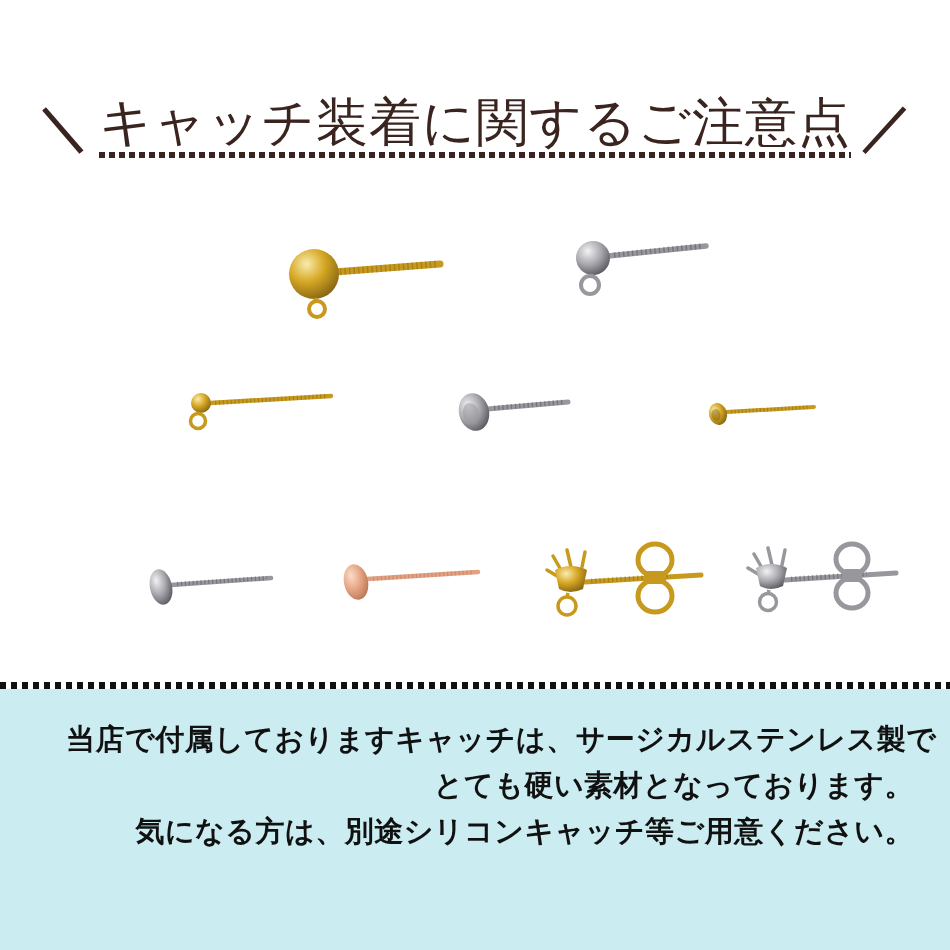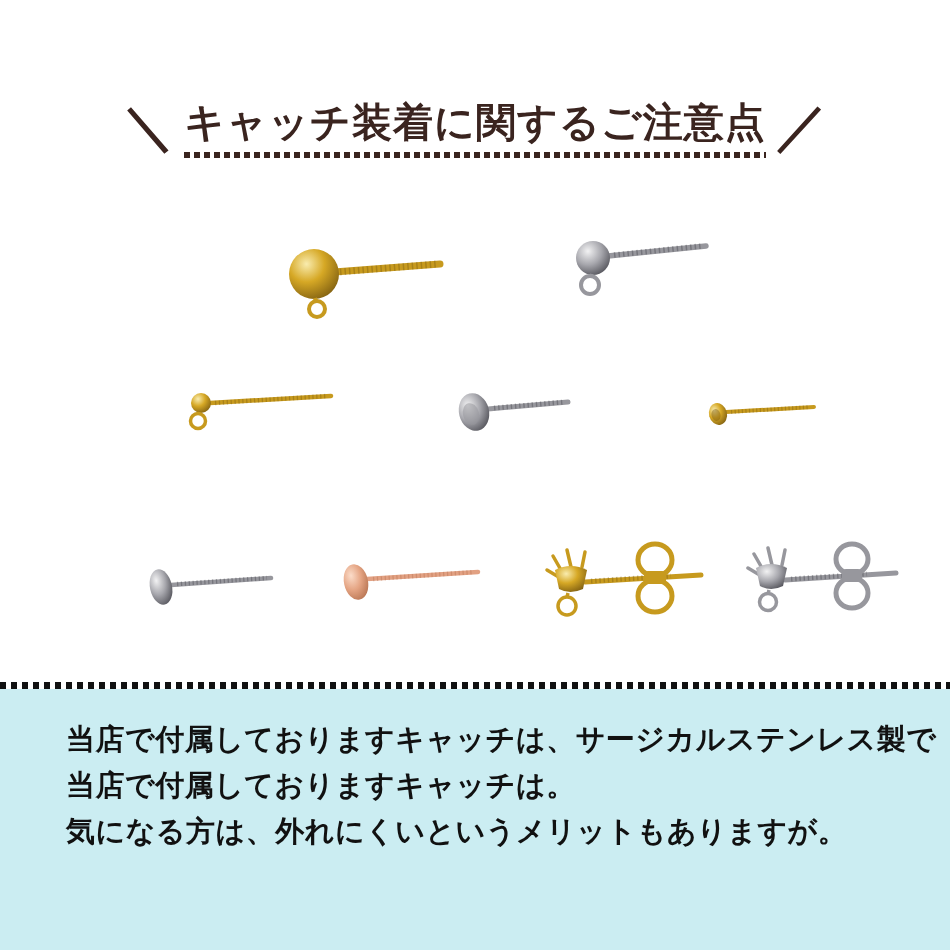--- a/index.html
+++ b/index.html
@@ -19,42 +19,42 @@
   
   .title-row{
     position:absolute;top:98px;left:0;width:100%;
     display:flex;justify-content:center;align-items:flex-start;gap:10px;
     color:var(--title);
   }
   .title-slash{
     font-size:52px;font-weight:700;line-height:56px;color:var(--title);
   }
   .title-text{
-    font-size:40px;font-weight:700;letter-spacing:1px;line-height:48px;
+    font-size:52px;font-weight:400;letter-spacing:1px;line-height:48px;
     color:var(--title);
     padding-bottom:12px;
     background:repeating-linear-gradient(90deg,currentColor 0 6px,transparent 6px 10px) left bottom / 100% 6px no-repeat;
   }
   
   .products{position:absolute;top:180px;left:0;width:950px;height:500px;}
   .product{position:absolute;}
   .product svg{display:block;width:100%;height:100%;overflow:visible;}
   
   .dotted-divider{
     position:absolute;top:682px;left:0;width:100%;height:7px;
     background:repeating-linear-gradient(90deg,var(--divider) 0 6px,transparent 6px 11px);
   }
   .note-box{
     position:absolute;top:689px;left:0;width:100%;height:261px;
     background:var(--note-bg);
     padding:27px 36px 0 66px;
   }
   .note-line{
     font-size:29px;line-height:46px;font-weight:600;
-    color:var(--body-text);letter-spacing:0.5px;white-space:nowrap;
+    color:var(--body-text);letter-spacing:0.5px;white-space:nowrap;text-align:right;
   }
 </style>
 </head>
 <body>
 
 <div class="canvas">
 
   <svg width="0" height="0" style="position:absolute" aria-hidden="true">
     <defs>
       <radialGradient id="gGold" cx="35%" cy="30%" r="80%">
@@ -173,17 +173,17 @@
         <rect x="97" y="29" width="20" height="13" rx="4" fill="var(--silver)"></rect>
       </svg>
     </div>
 
   </div>
 
   <div class="dotted-divider"></div>
 
   <div class="note-box">
     <p class="note-line">当店で付属しておりますキャッチは、サージカルステンレス製で</p>
-    <p class="note-line">当店で付属しておりますキャッチは。</p>
-    <p class="note-line">気になる方は、外れにくいというメリットもありますが。</p>
+    <p class="note-line">とても硬い素材となっております。</p>
+    <p class="note-line">気になる方は、別途シリコンキャッチ等ご用意ください。</p>
   </div>
 
 </div>
 
 </body></html>

